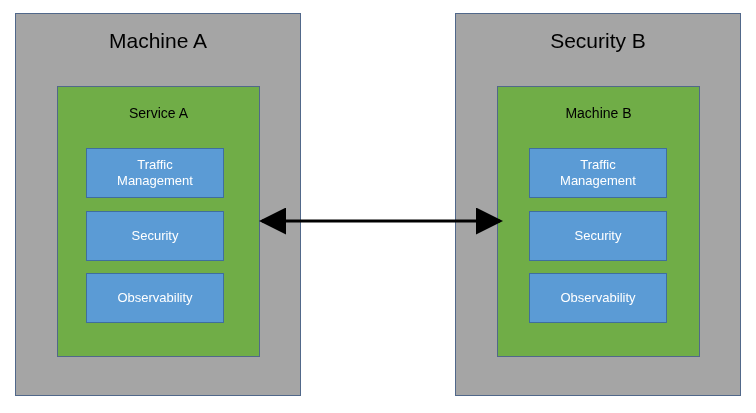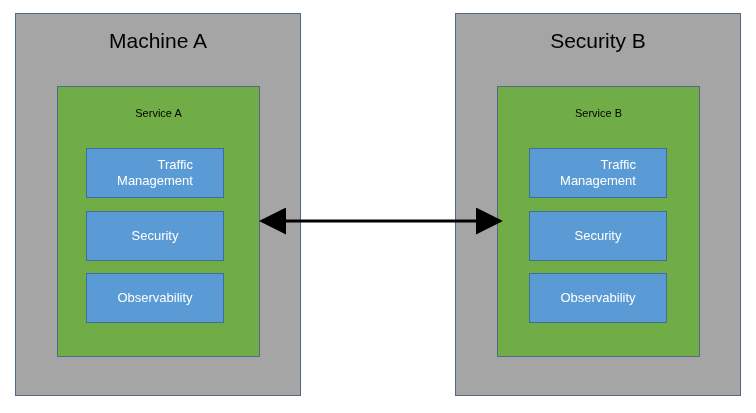--- a/index.html
+++ b/index.html
@@ -43,42 +43,42 @@
     background: #70ad47;
     border: 1px solid #51688a;
     box-sizing: border-box;
   }
   .service-title {
     position: absolute;
     left: 0;
     right: 0;
     top: 16px;
     text-align: center;
-    font-size: 11px;
+    font-size: 14px;
     line-height: 21px;
     color: #000000;
     white-space: nowrap;
   }
 
   
   .capability {
     position: absolute;
     background: #5b9bd5;
     border: 1px solid #3f6e9e;
     box-sizing: border-box;
     display: flex;
     align-items: center;
     justify-content: center;
     text-align: center;
     color: #ffffff;
     font-size: 13px;
     line-height: 16px;
     padding: 2px 4px;
   }
-  .capability span { display: block; text-align: right; }
+  .capability span { display: block; }
 
   
   .connector {
     position: absolute;
     pointer-events: none;
   }
 </style>
 </head>
 <body>
 
@@ -109,21 +109,21 @@
     <span>
       <span>Observability</span>
     </span>
   </div>
 
   <div class="machine" style="left:455px; top:13px; width:286px; height:383px;">
     <div class="machine-title">Security B</div>
   </div>
 
   <div class="service" style="left:497px; top:86px; width:203px; height:271px;">
-    <div class="service-title">Service B</div>
+    <div class="service-title">Machine B</div>
   </div>
 
   <div class="capability" style="left:529px; top:148px; width:138px; height:50px;">
     <span>
       <span>Traffic</span>
       <span>Management</span>
     </span>
   </div>
 
   <div class="capability" style="left:529px; top:211px; width:138px; height:50px;">

